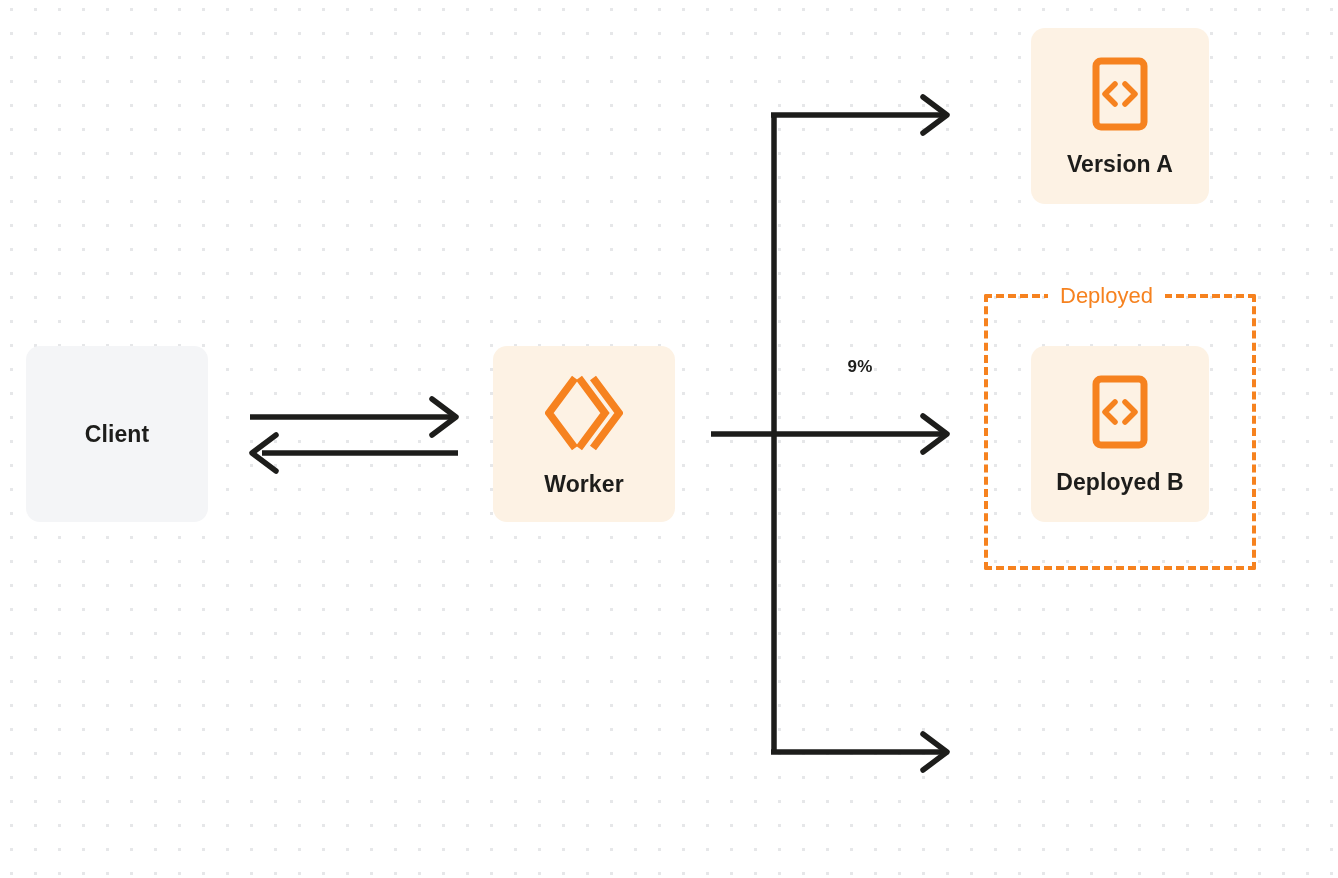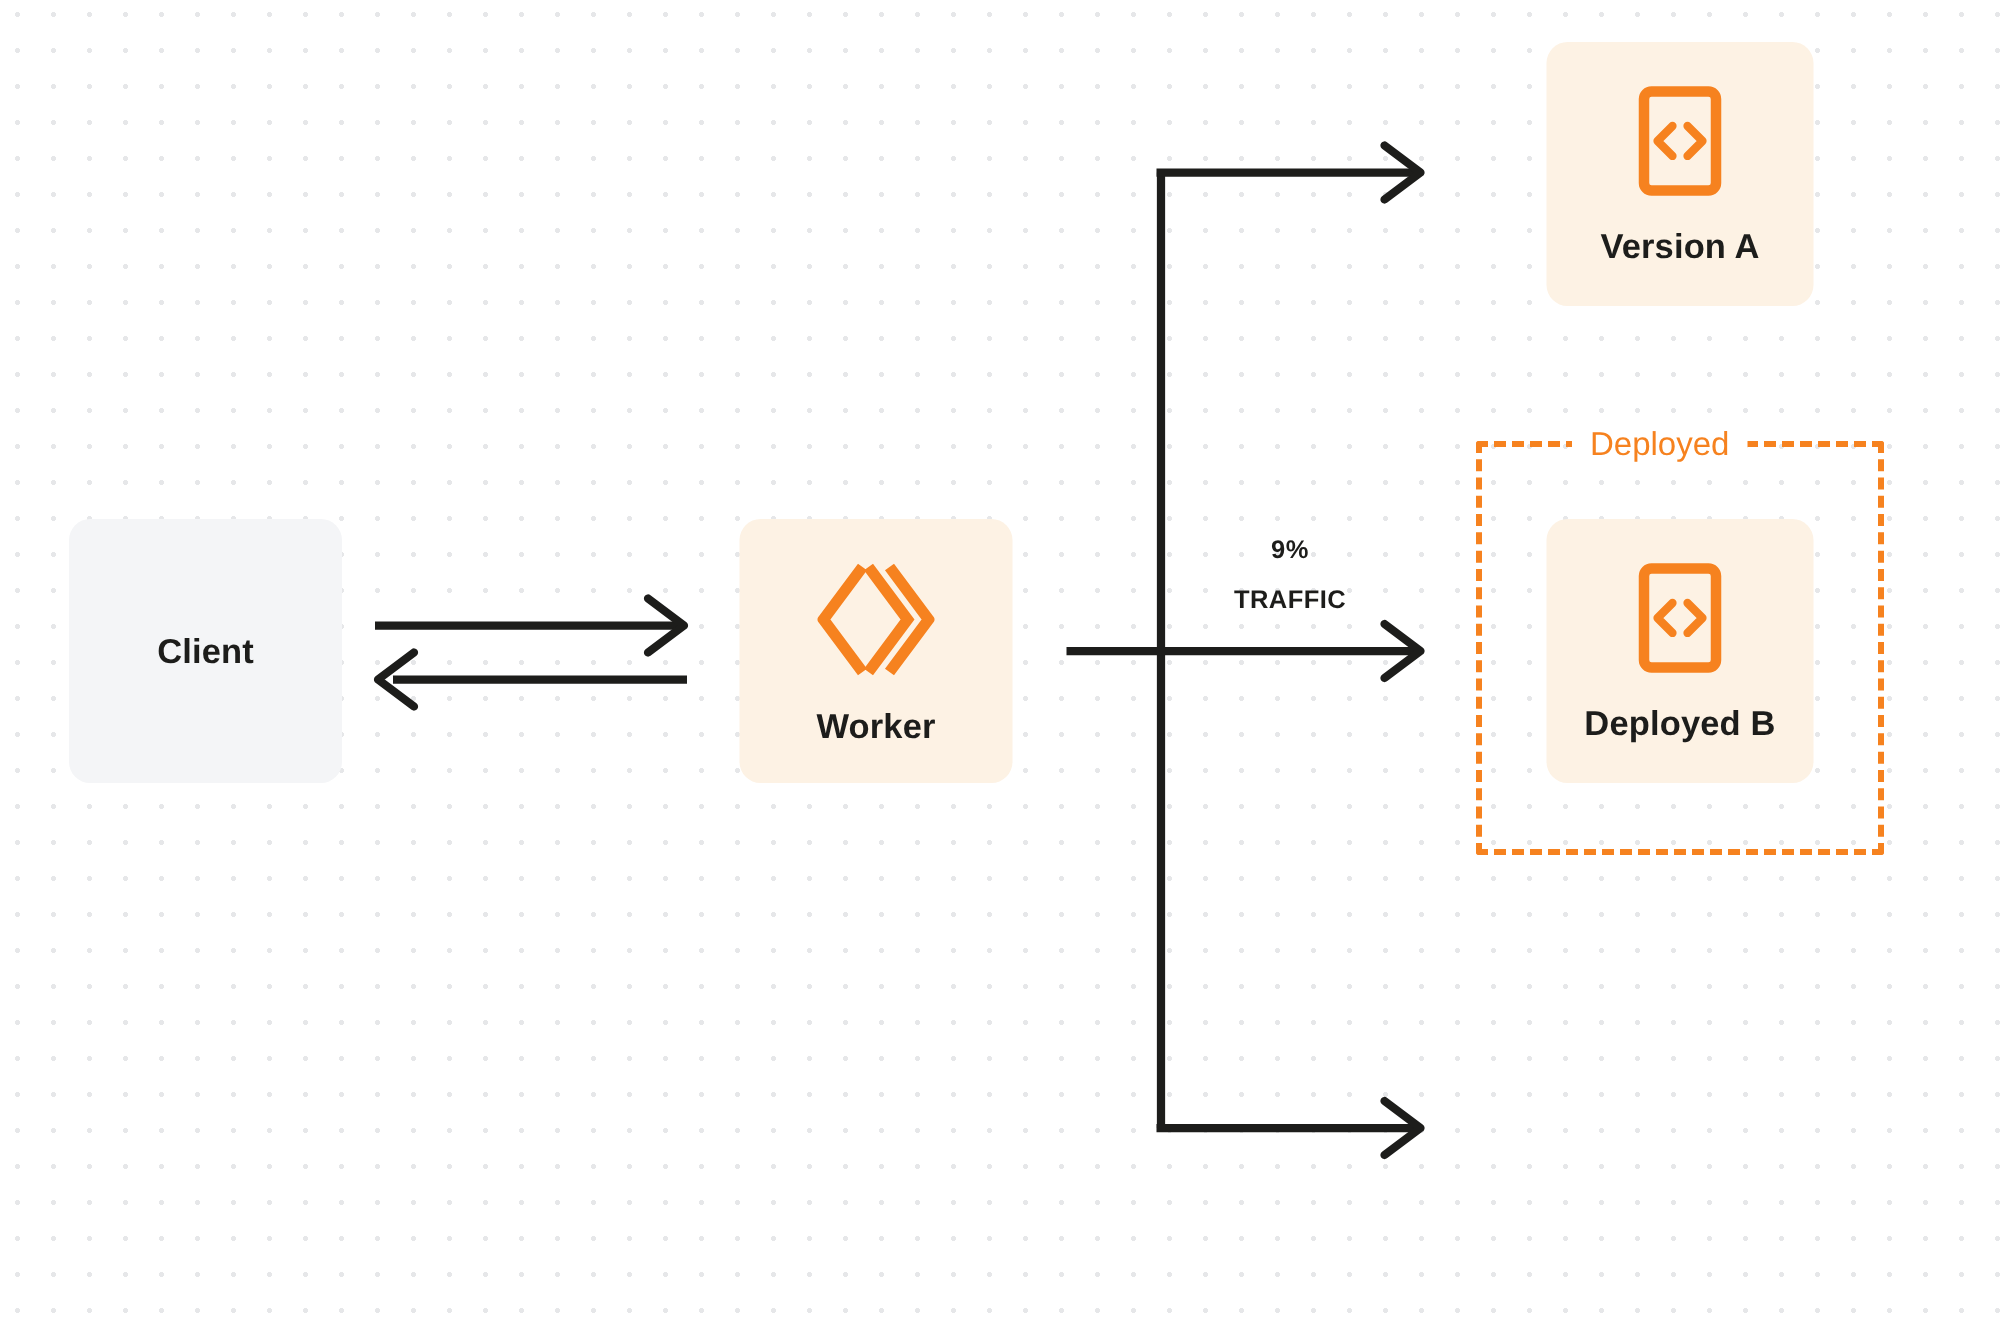--- a/index.html
+++ b/index.html
@@ -50,21 +50,21 @@
     font-size: 23px;
     font-weight: bold;
     color: #1d1d1b;
     letter-spacing: 0.1px;
     line-height: 1;
     white-space: nowrap;
   }
 
   
   #client-node {
-    left: 46px;
+    left: 26px;
     top: 346px;
     width: 182px;
     height: 176px;
     background: #f4f5f7;
     border-radius: 14px;
   }
 
   
   #worker-node {
     left: 493px;
@@ -225,16 +225,15 @@
       </svg>
     </span>
     <span class="node-label">Deployed B</span>
   </div>
 
   <div id="deployed-label">Deployed</div>
 
 
   <div id="traffic-label">
     <span class="traffic-line">9%</span>
-    <span class="traffic-line">TRAFFIC</span>
   </div>
 
 </div>
 
 </body></html>

